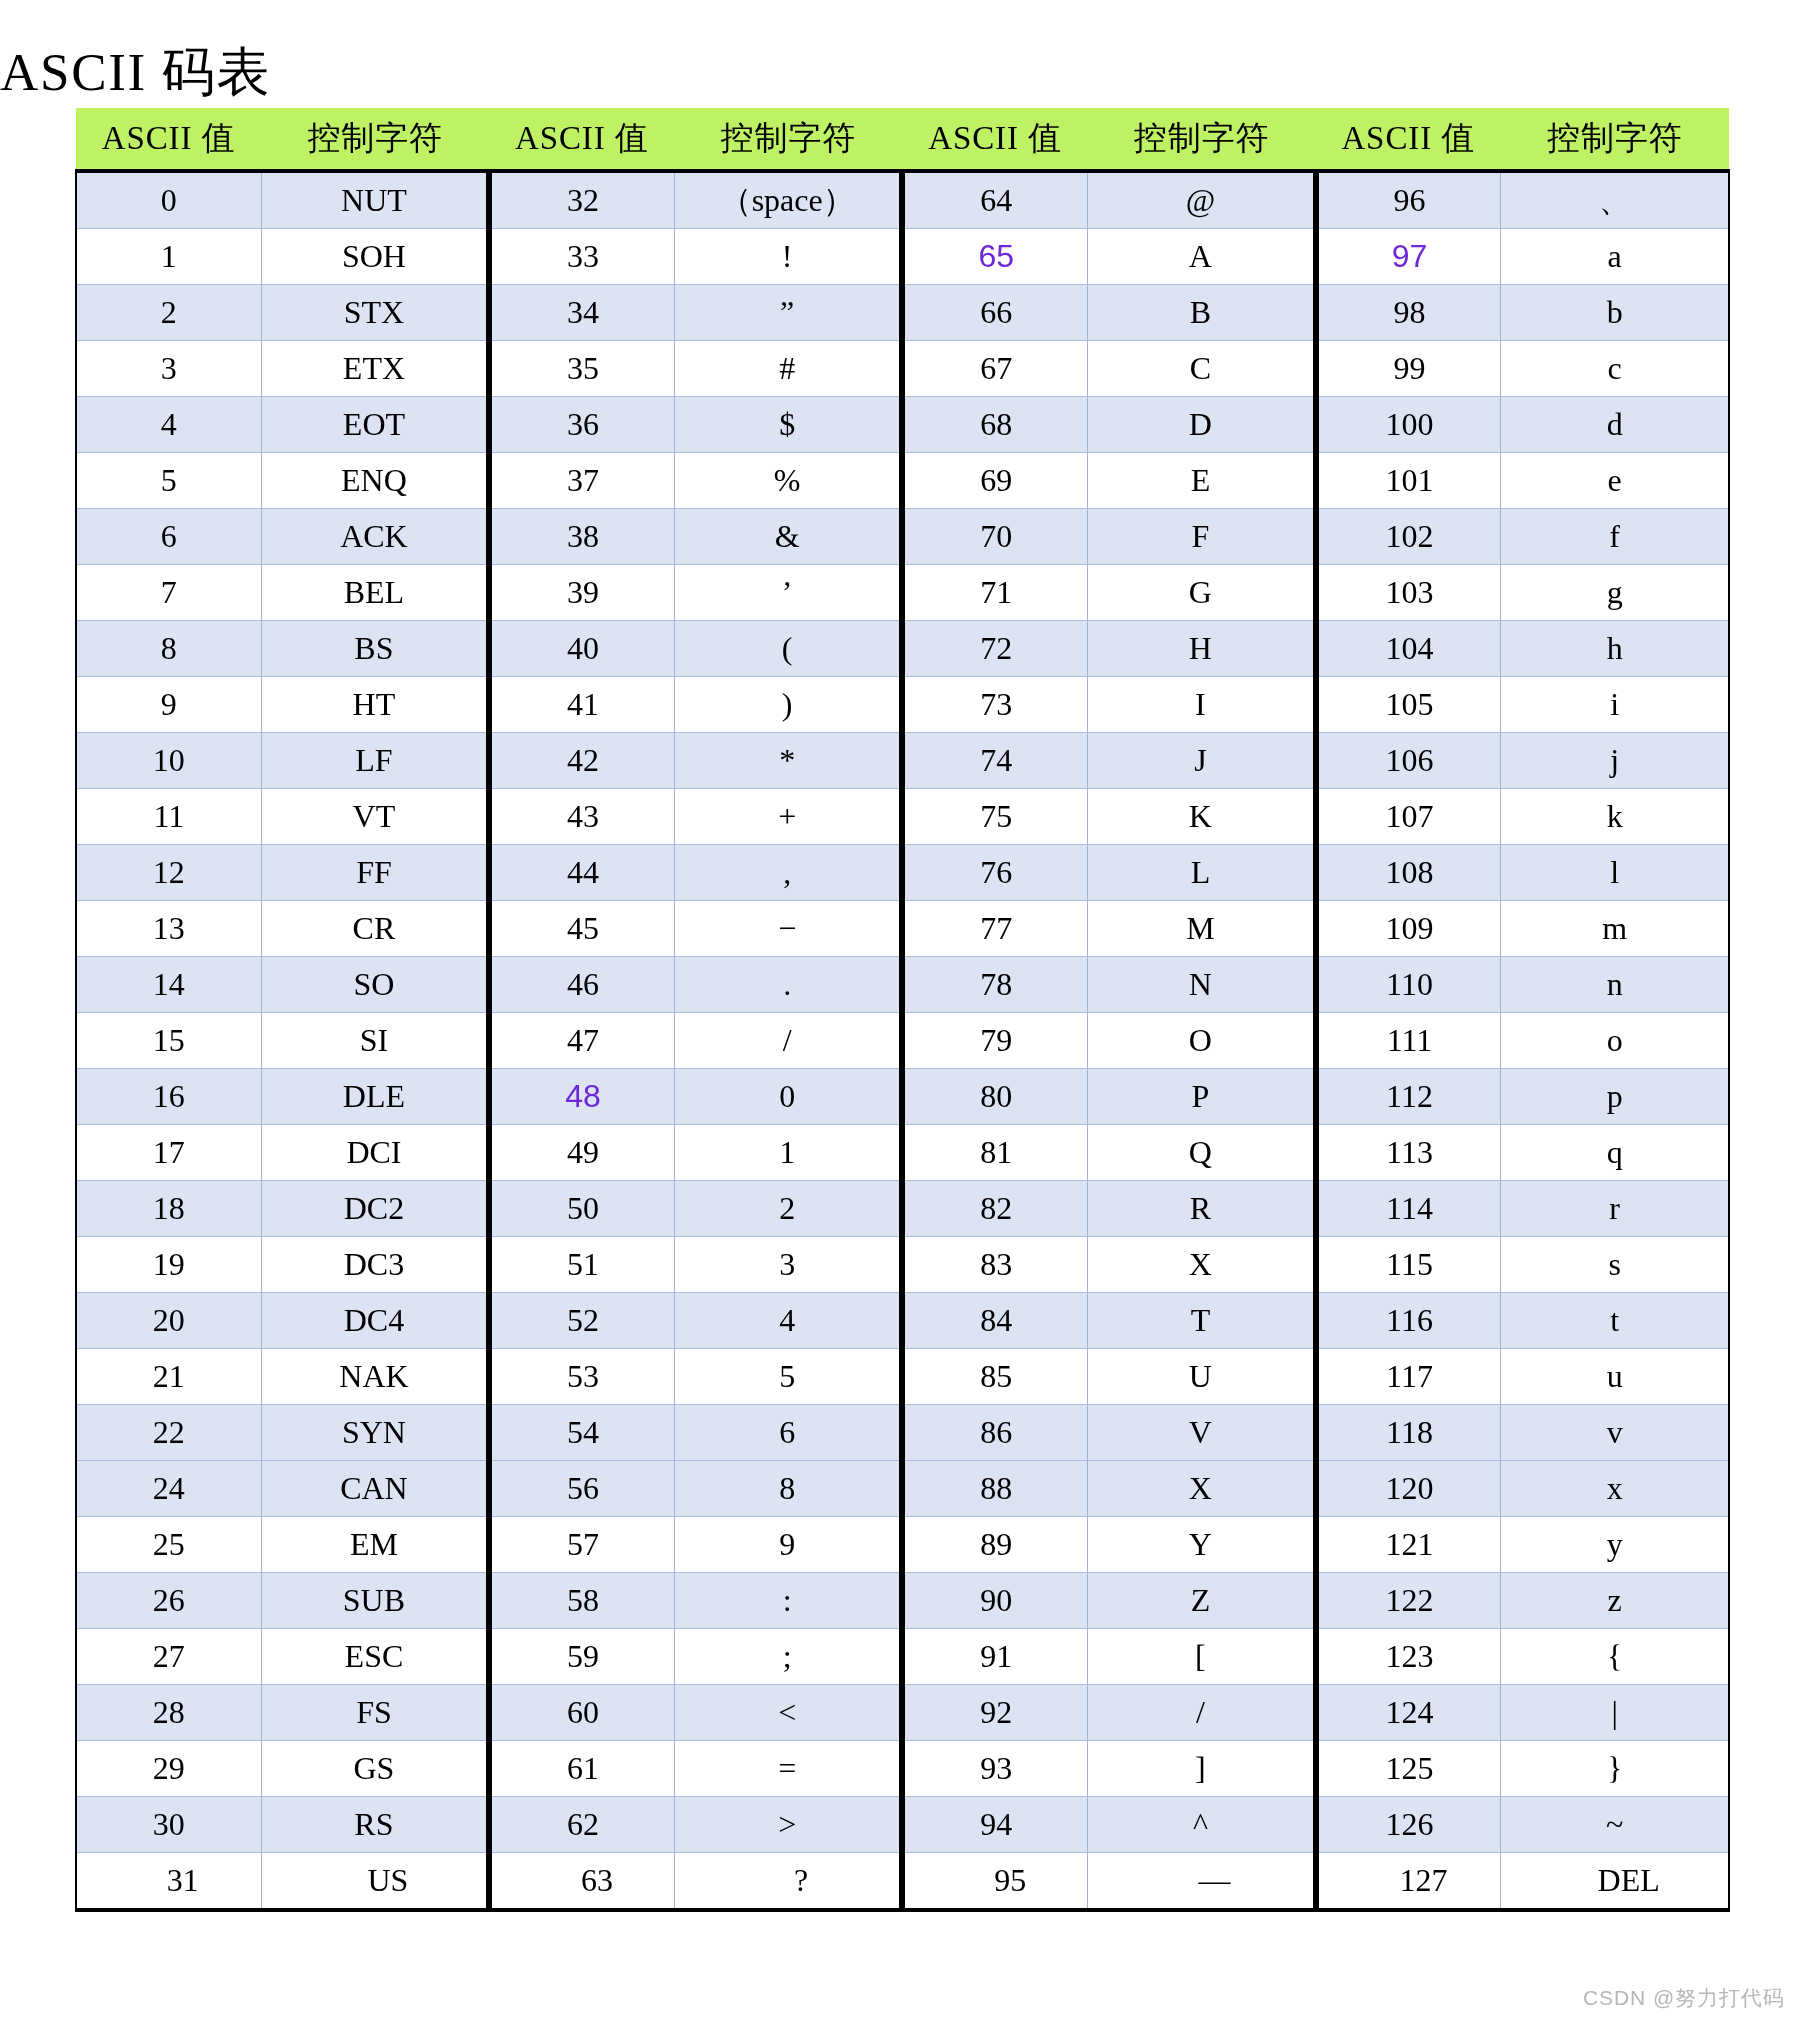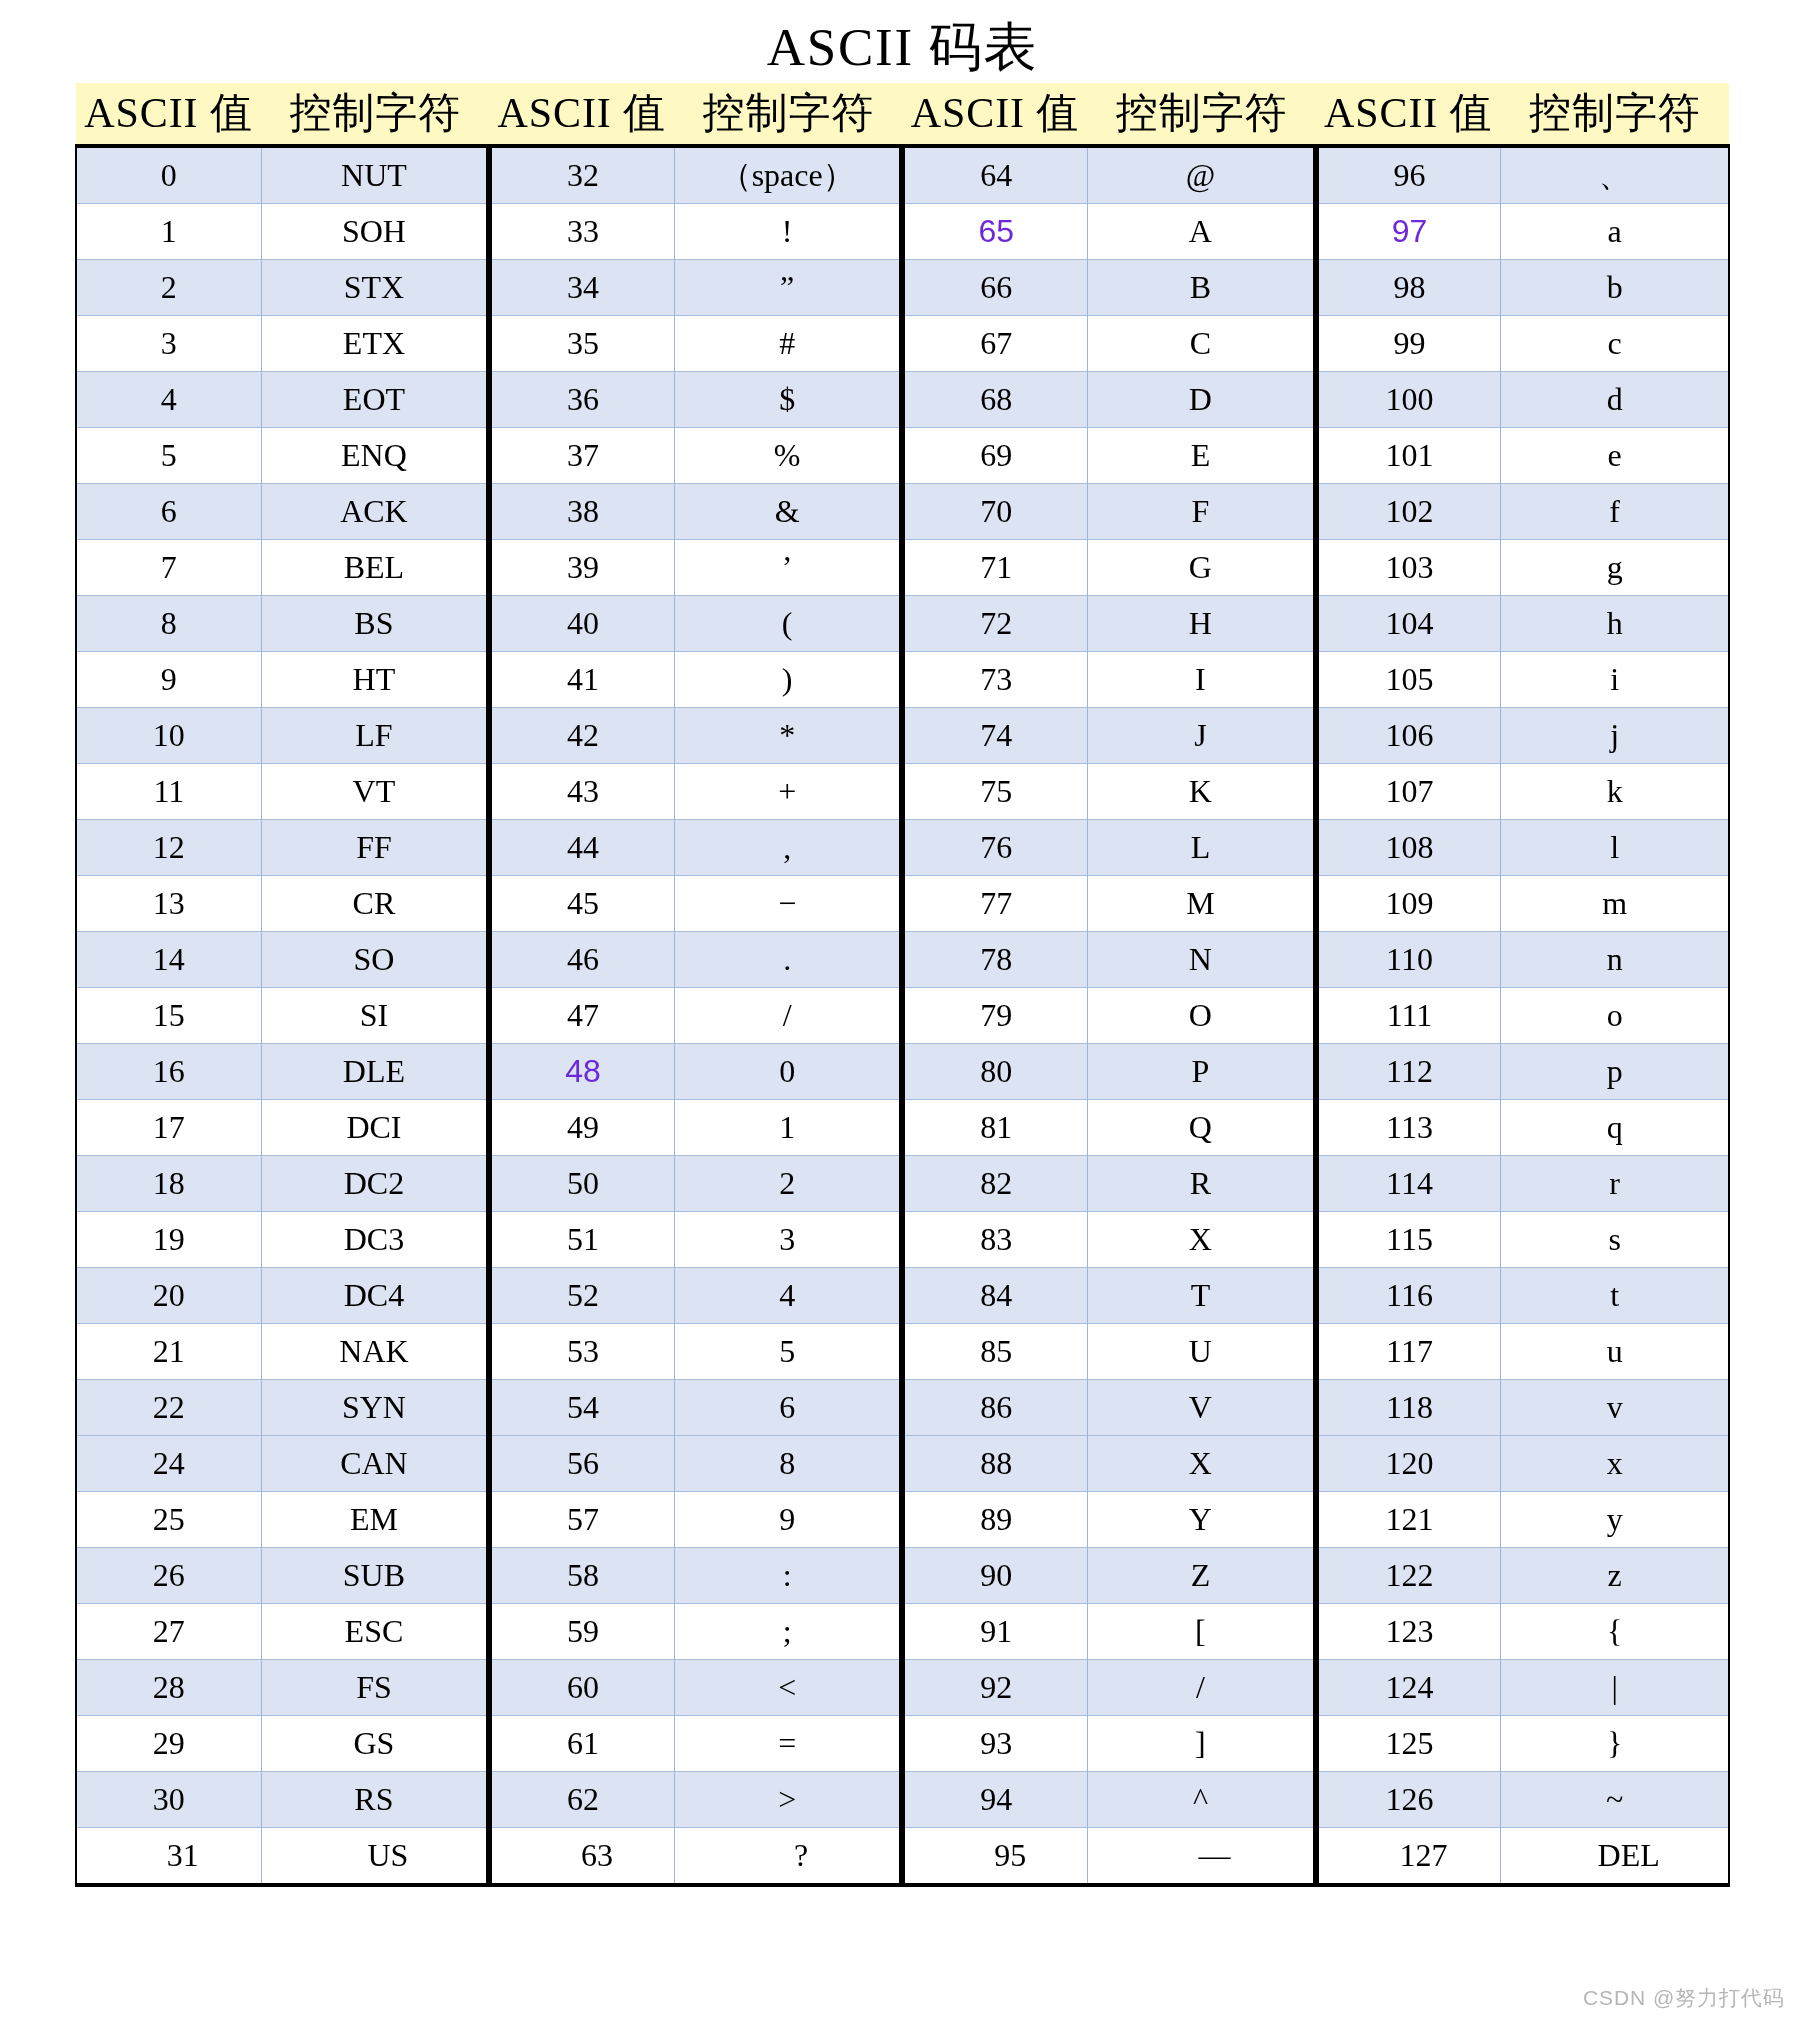--- a/index.html
+++ b/index.html
@@ -17,26 +17,26 @@
   }
 
   .page {
     position: relative;
     width: 1805px;
     height: 2036px;
     box-sizing: border-box;
   }
 
   .page-title {
-    text-align: center;
+    text-align: left;
     font-family: "Liberation Serif", "DejaVu Serif", serif;
     font-size: 53px;
     line-height: 1.1;
     letter-spacing: 1.7px;
-    padding-top: 18px;
+    padding-top: 43px;
     padding-bottom: 6.8px;
     font-weight: 400;
     color: #000000;
   }
 
   .table-wrap {
     padding: 0 75px;
     box-sizing: border-box;
   }
 
@@ -54,24 +54,24 @@
     height: 55px;
     font-size: 32px;
     line-height: 55px;
     font-weight: 400;
     white-space: nowrap;
     overflow: hidden;
   }
 
   
   table.ascii thead th {
-    background: #fef9c3;
+    background: #bef264;
     border: none;
     border-bottom: 4.3px solid #000000;
-    font-size: 42px;
+    font-size: 33px;
     height: 61px;
     line-height: 61px;
     letter-spacing: 0.9px;
   }
 
   
   .sep-thin {
     border-left: 1.7px solid #9eb3db;
   }
   

